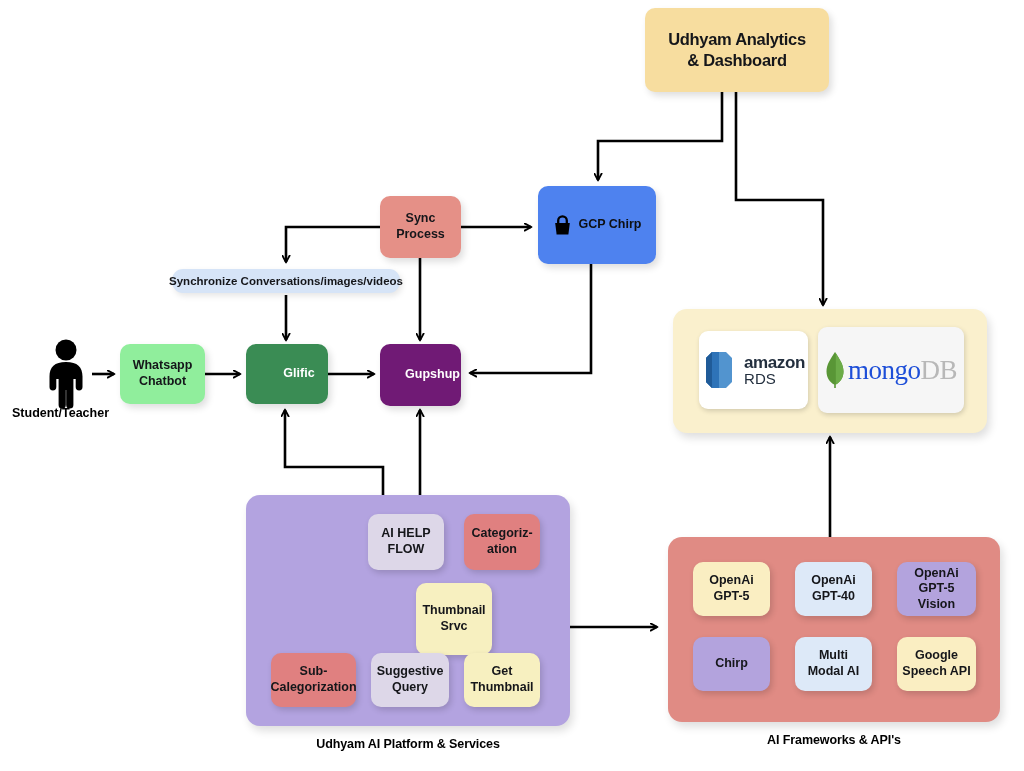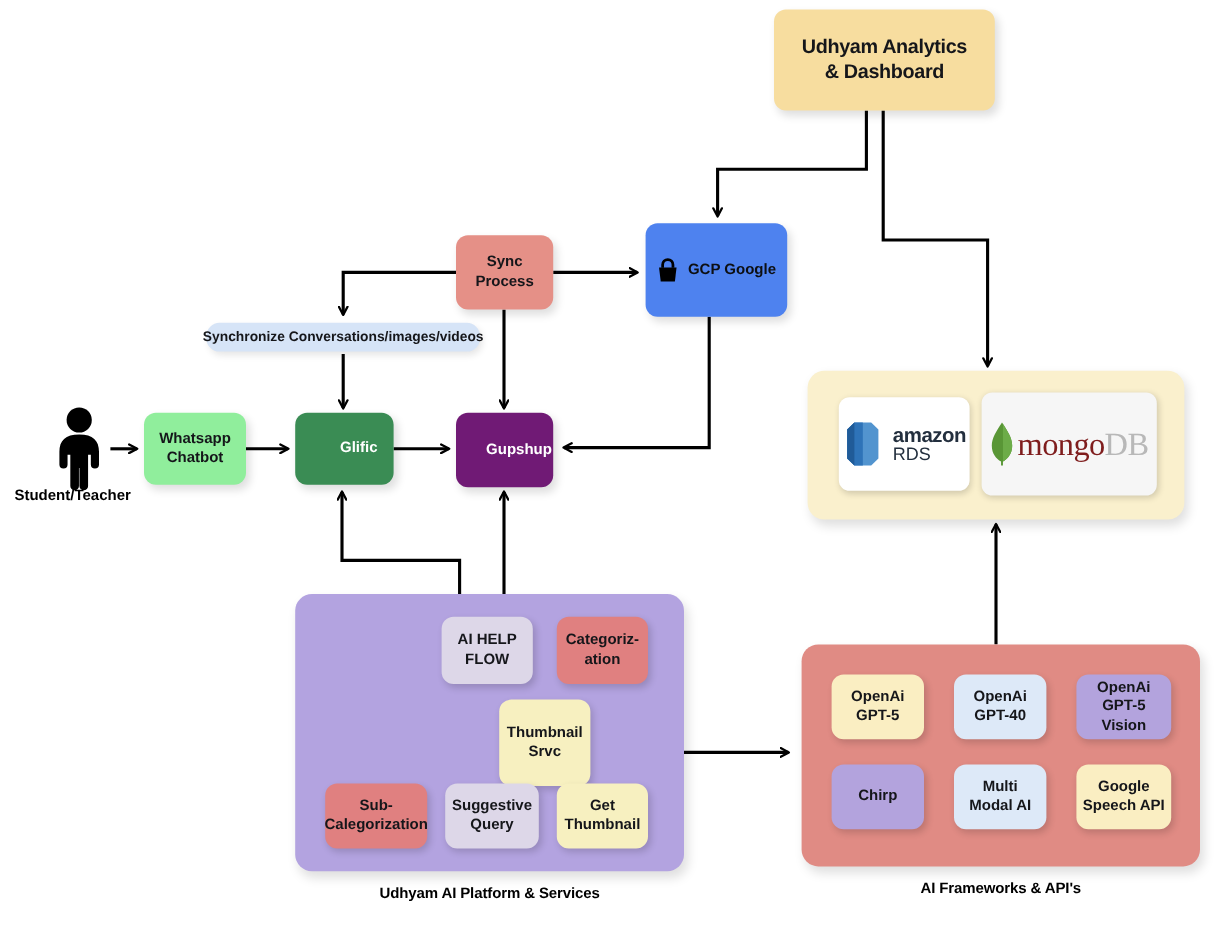--- a/index.html
+++ b/index.html
@@ -82,21 +82,21 @@
   }
   .amz-top { font-size: 17px; font-weight: 700; letter-spacing: -0.4px; }
   .amz-bot { font-size: 15px; font-weight: 400; letter-spacing: 0px; }
   .mongo-text {
     font-family: "Liberation Serif", serif;
     font-size: 27px;
     letter-spacing: -0.5px;
     display: flex;
     align-items: baseline;
   }
-  .mongo-a { color: #7f1d1d; }
+  .mongo-a { color: #1d4ed8; }
   .mongo-b { color: #b8b8b8; }
   .person-label {
     position: absolute;
     font-size: 12.5px;
     font-weight: 800;
     color: #000;
     white-space: nowrap;
   }
   svg.edges {
     position: absolute;
@@ -164,21 +164,21 @@
   <div class="node" style="left:380px; top:196px; width:81px; height:62px; background:#e59087;">
     <span>Sync Process</span>
   </div>
 
   <div class="node" style="left:538px; top:186px; width:118px; height:78px; background:#4e82ef; color:#0d0f12;">
     <span class="bucket-inner">
       <svg width="19" height="21" viewBox="0 0 19 21">
         <path d="M5.2,8.2 L5.2,5.6 A4.3,4.3 0 0 1 13.8,5.6 L13.8,8.2" fill="none" stroke="#000" stroke-width="2.3"></path>
         <path d="M2.2,8.0 L16.8,8.0 L15.4,19.6 L3.6,19.6 Z" fill="#000"></path>
       </svg>
-      <span style="font-size:12.5px;font-weight:700;">GCP Google</span>
+      <span style="font-size:12.5px;font-weight:700;">GCP Chirp</span>
     </span>
   </div>
 
   <div class="pill" style="left:172px; top:269px; width:228px; height:24px;">
     <span>Synchronize Conversations/images/videos</span>
   </div>
 
   <div style="position:absolute; left:40px; top:338px; width:52px; height:72px;">
     <svg width="52" height="72" viewBox="0 0 52 72">
       <circle cx="26" cy="12" r="10.5" fill="#000"></circle>

